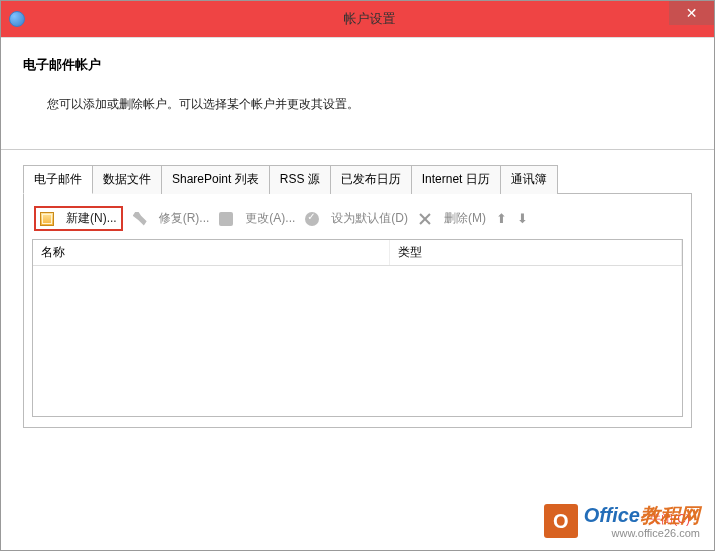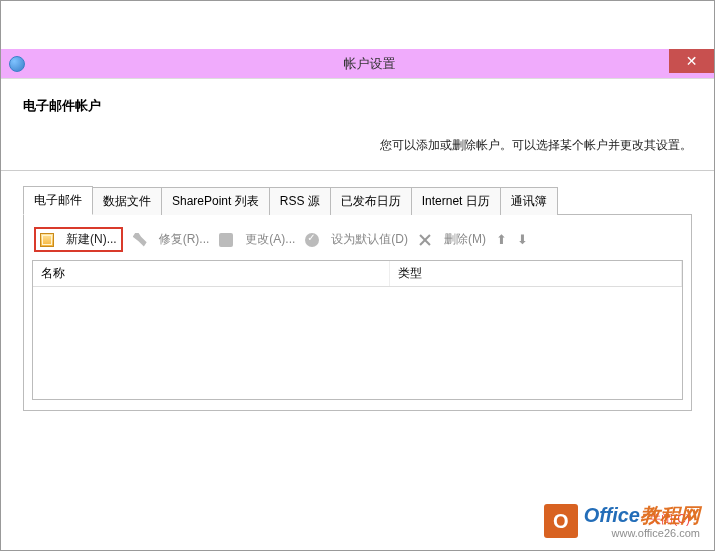--- a/index.html
+++ b/index.html
@@ -6,27 +6,26 @@
     body {
       font-family: "Microsoft YaHei", "SimSun", Arial, sans-serif;
       font-size: 12px;
       background: #fff;
       width: 715px;
       height: 551px;
       position: relative;
       border: 1px solid #999;
     }
     .titlebar {
-      height: 30px;
-      background: #f0abfc;
+      height: 37px;
+      background: #ef4444;
       border-bottom: 1px solid #ddd;
       display: flex;
       align-items: center;
       position: relative;
-      margin-top: 48px;
     }
     .titlebar-icon {
       width: 16px; height: 16px;
       margin-left: 8px;
       border-radius: 50%;
       background: radial-gradient(circle at 30% 30%, #7fc3ff, #3a7fc9);
       border: 1px solid #3a7fc9;
     }
     .titlebar-title {
       flex: 1;
@@ -52,34 +51,32 @@
     .content {
       padding: 18px 22px 10px 22px;
     }
     .section-title {
       font-weight: bold;
       font-size: 13px;
       margin-bottom: 22px;
     }
     .section-desc {
       margin-left: 24px;
-      margin-bottom: 16px;
+      margin-bottom: 36px;
       color: #222;
-      text-align: right;
     }
     .divider {
       border: none;
       border-top: 1px solid #ccc;
       margin: 0 -22px 14px -22px;
     }
     .tabs {
       display: flex;
       border-bottom: 1px solid #bbb;
       position: relative;
-      align-items: flex-end;
     }
     .tab {
       padding: 5px 10px;
       border: 1px solid #bbb;
       border-bottom: none;
       background: #f9f9f9;
       margin-right: -1px;
       font-size: 12px;
       position: relative;
       top: 1px;
@@ -136,21 +133,21 @@
     .icon-folder{ background:#bbb; border-radius:2px;}
     .icon-check { border-radius:50%; background:#bbb; position:relative;}
     .icon-check::after{content:"✓"; color:#fff; font-size:10px; position:absolute; left:2px; top:-1px;}
     .icon-x { position:relative; }
     .icon-x::before,.icon-x::after{content:"";position:absolute;left:6px;top:0;width:2px;height:14px;background:#999;}
     .icon-x::before{transform:rotate(45deg);}
     .icon-x::after{transform:rotate(-45deg);}
     .icon-arrow{ color:#999; font-size:13px; }
     .table-wrap {
       border: 1px solid #bbb;
-      height: 140px;
+      height: 178px;
       background: #fff;
     }
     .table-header {
       display: flex;
       border-bottom: 1px solid #ddd;
       background: #fff;
     }
     .th {
       padding: 4px 8px;
       font-size: 12px;

